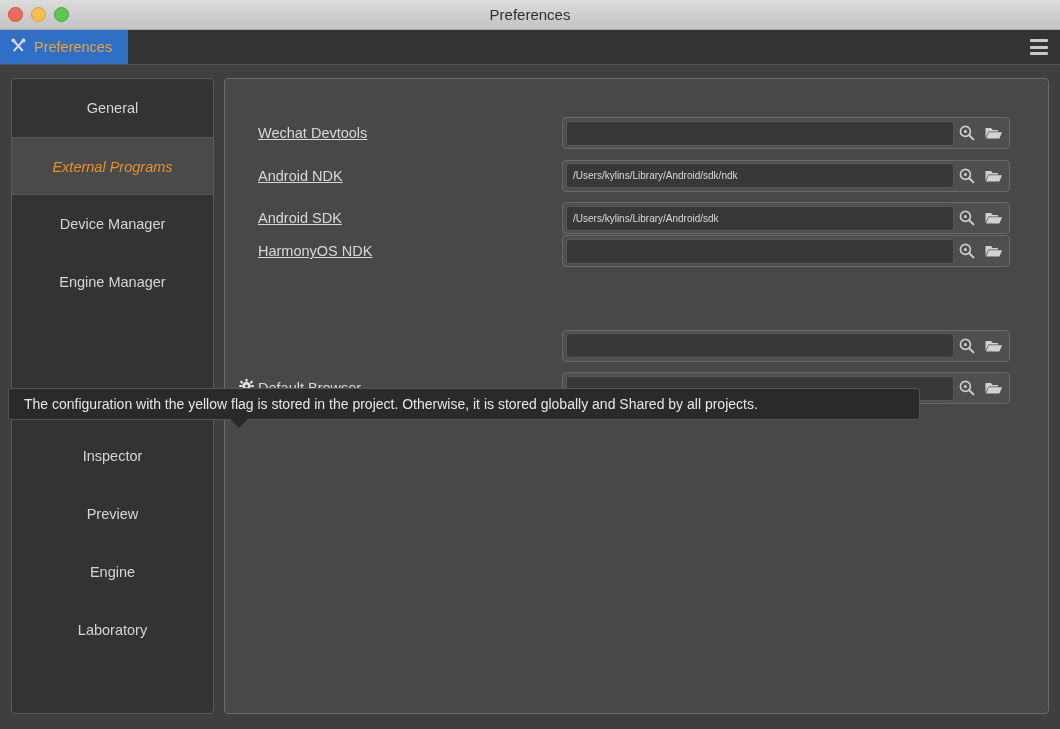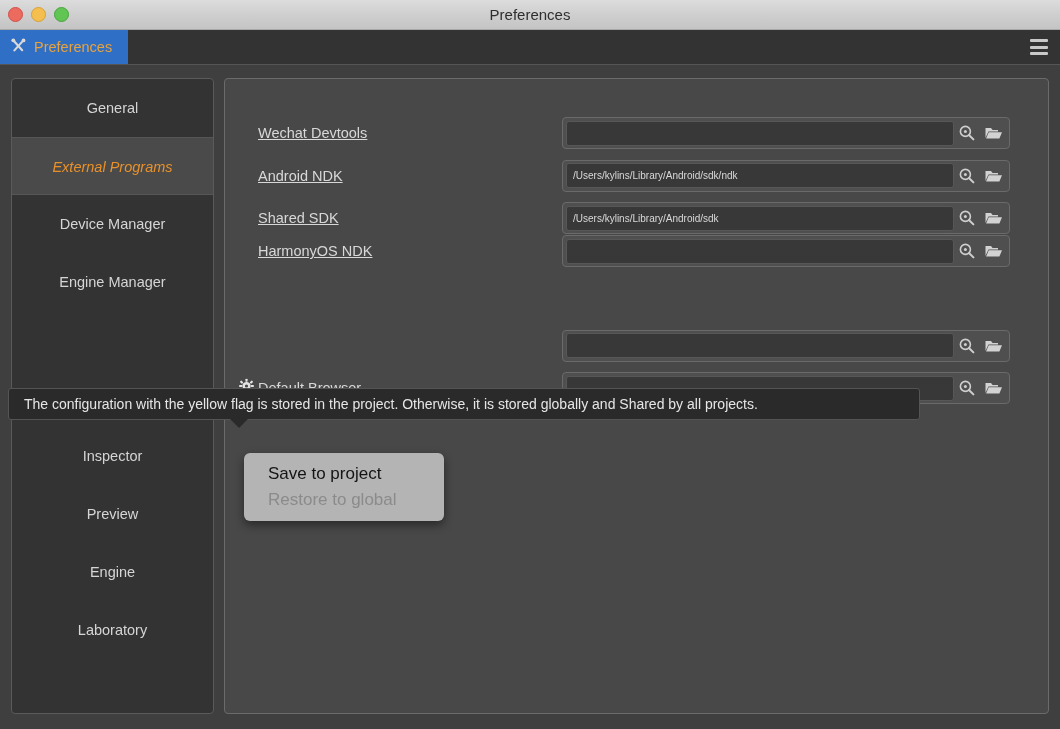--- a/index.html
+++ b/index.html
@@ -350,21 +350,21 @@
         <span class="icon-btn">
           <svg width="19" height="18" viewBox="0 0 19 18">
               <path d="M1.5 4 H7 l1.6 2 H14 v1.6 H4.4 L1.5 14 Z" fill="#d2d2d2"></path>
               <path d="M4.7 8.2 H18 L15.4 14.6 H2.1 Z" fill="#d2d2d2"></path>
             </svg>
         </span>
       </div>
     </div>
 
     <div class="form-row" style="top:118px">
-      <div class="row-label">Shared SDK</div>
+      <div class="row-label">Android SDK</div>
       <div class="field-wrap">
         <input class="text-input" type="text" value="/Users/kylins/Library/Android/sdk" style="">
         <span class="icon-btn">
           <svg width="18" height="18" viewBox="0 0 18 18">
               <circle cx="7.4" cy="7.4" r="5" fill="none" stroke="#cfcfcf" stroke-width="1.6"></circle>
               <circle cx="7.4" cy="7.4" r="1.5" fill="#cfcfcf"></circle>
               <path d="M11.2 11.2 L15.4 15.4" stroke="#cfcfcf" stroke-width="2" stroke-linecap="round"></path>
             </svg>
         </span>
         <span class="icon-btn">
@@ -453,22 +453,14 @@
       </div>
     </div>
 
   </div>
 
   <div id="tooltip">
     <span id="tooltip-text">The configuration with the yellow flag is stored in the project. Otherwise, it is stored globally and Shared by all projects.</span>
   </div>
   <div id="tooltip-arrow"></div>
 
-  <div id="context-menu">
-    <div class="menu-item">
-      <span>Save to project</span>
-    </div>
-    <div class="menu-item disabled">
-      <span>Restore to global</span>
-    </div>
-  </div>
 
 </div>
 
 </body></html>

